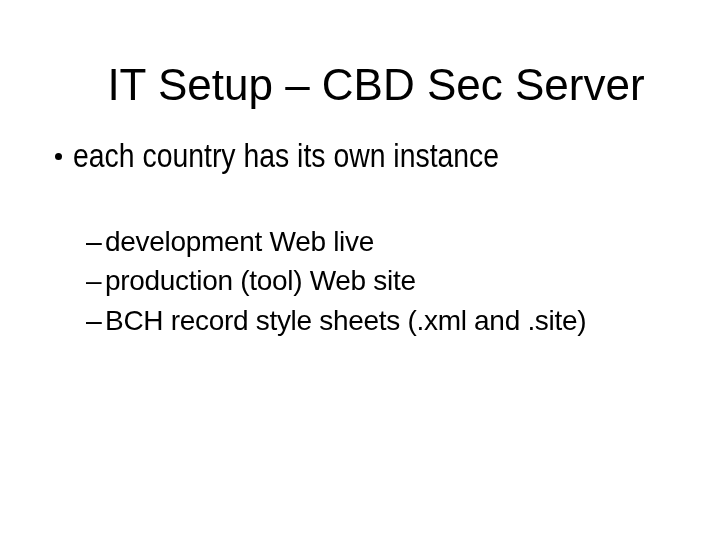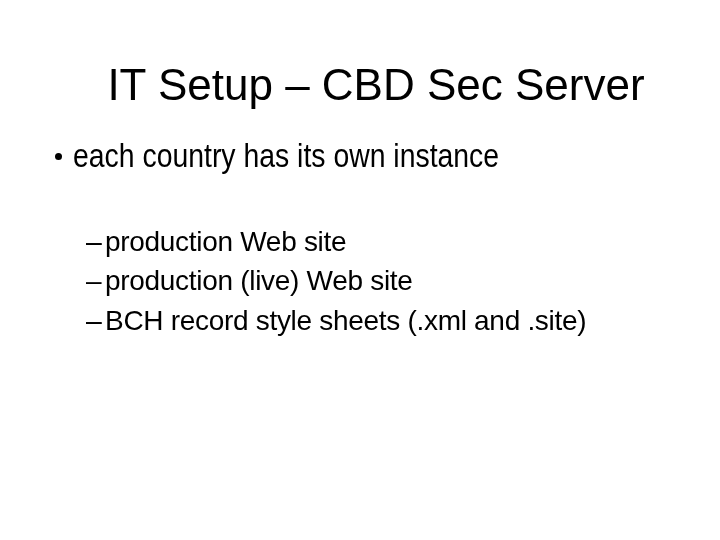--- a/index.html
+++ b/index.html
@@ -98,25 +98,25 @@
       <span class="l1text">each country has its own instance</span>
     </li>
   </ul>
 
   <ul class="l2">
     <li>
       <span class="dash">–</span>
     </li>
     <li>
       <span class="dash">–</span>
-      <span class="l2text">production Web site</span>
+      <span class="l2text">development Web live</span>
     </li>
     <li>
       <span class="dash">–</span>
-      <span class="l2text">production (live) Web site</span>
+      <span class="l2text">production (tool) Web site</span>
     </li>
     <li>
       <span class="dash">–</span>
     </li>
     <li>
       <span class="dash">–</span>
       <span class="l2text">BCH record style sheets (.xml and .site)</span>
     </li>
   </ul>
 

